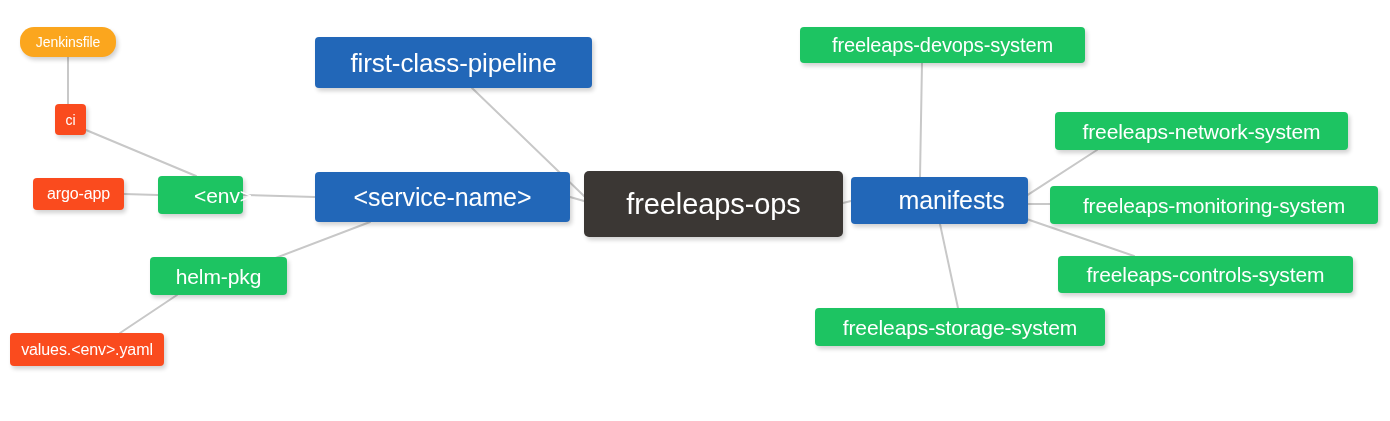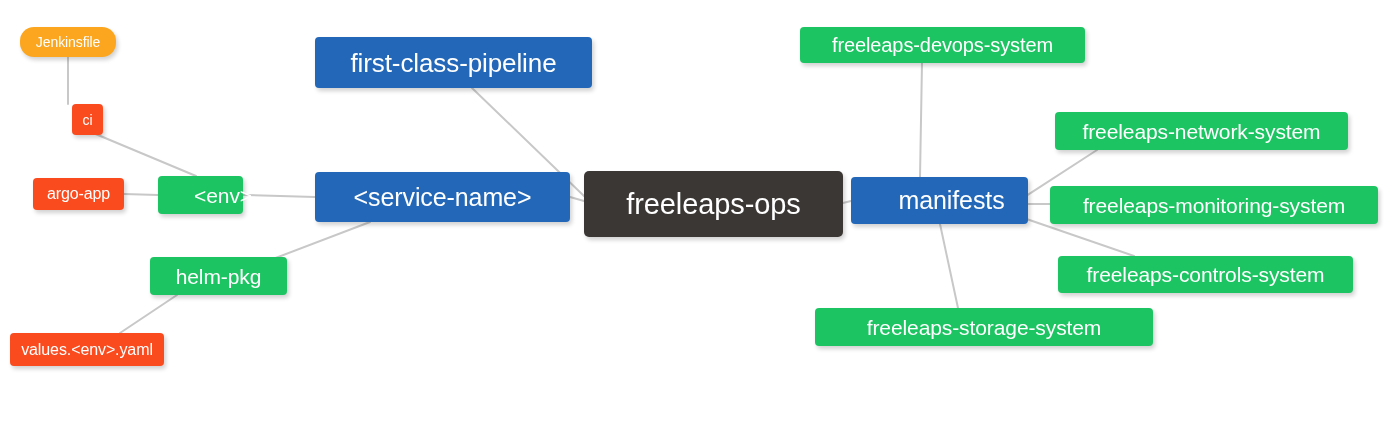--- a/index.html
+++ b/index.html
@@ -66,22 +66,22 @@
       <line x1="940" y1="224" x2="958" y2="308" stroke="#c8c8c8" stroke-width="2" stroke-linecap="round"></line>
     </svg>
   <div id="node-layer">
       <div class="node root" style="left: 584px; top: 171px; width: 259px; height: 66px; background: rgb(59, 55, 52); font-size: 29px; color: rgb(255, 255, 255);">freeleaps-ops</div>
       <div class="node" style="left: 315px; top: 37px; width: 277px; height: 51px; background: rgb(34, 103, 184); font-size: 26px; color: rgb(255, 255, 255);">first-class-pipeline</div>
       <div class="node" style="left: 315px; top: 172px; width: 255px; height: 50px; background: rgb(34, 103, 184); font-size: 25px; color: rgb(255, 255, 255);">&lt;service-name&gt;</div>
       <div class="node" style="left: 851px; top: 177px; width: 177px; height: 47px; background: rgb(34, 103, 184); font-size: 25px; color: rgb(255, 255, 255); padding-left: 24px;">manifests</div>
       <div class="node" style="left: 158px; top: 176px; width: 85px; height: 38px; background: rgb(29, 196, 98); font-size: 21px; color: rgb(255, 255, 255); padding-left: 45px;">&lt;env&gt;</div>
       <div class="node" style="left: 150px; top: 257px; width: 137px; height: 38px; background: rgb(29, 196, 98); font-size: 21px; color: rgb(255, 255, 255);">helm-pkg</div>
       <div class="node" style="left: 20px; top: 27px; width: 96px; height: 30px; background: rgb(251, 166, 30); font-size: 14px; color: rgb(255, 255, 255); border-radius: 14px;">Jenkinsfile</div>
-      <div class="node" style="left: 55px; top: 104px; width: 31px; height: 31px; background: rgb(250, 75, 30); font-size: 14px; color: rgb(255, 255, 255); margin-left: 17px;">ci</div>
+      <div class="node" style="left: 55px; top: 104px; width: 31px; height: 31px; background: rgb(250, 75, 30); font-size: 14px; color: rgb(255, 255, 255);">ci</div>
       <div class="node" style="left: 33px; top: 178px; width: 91px; height: 32px; background: rgb(250, 75, 30); font-size: 16px; color: rgb(255, 255, 255);">argo-app</div>
       <div class="node" style="left: 10px; top: 333px; width: 154px; height: 33px; background: rgb(250, 75, 30); font-size: 16px; color: rgb(255, 255, 255);">values.&lt;env&gt;.yaml</div>
       <div class="node" style="left: 800px; top: 27px; width: 285px; height: 36px; background: rgb(29, 196, 98); font-size: 20px; color: rgb(255, 255, 255);">freeleaps-devops-system</div>
       <div class="node" style="left: 1055px; top: 112px; width: 293px; height: 38px; background: rgb(29, 196, 98); font-size: 21px; color: rgb(255, 255, 255);">freeleaps-network-system</div>
       <div class="node" style="left: 1050px; top: 186px; width: 328px; height: 38px; background: rgb(29, 196, 98); font-size: 21px; color: rgb(255, 255, 255);">freeleaps-monitoring-system</div>
       <div class="node" style="left: 1058px; top: 256px; width: 295px; height: 37px; background: rgb(29, 196, 98); font-size: 21px; color: rgb(255, 255, 255);">freeleaps-controls-system</div>
-      <div class="node" style="left: 815px; top: 308px; width: 338px; height: 38px; background: rgb(29, 196, 98); font-size: 21px; color: rgb(255, 255, 255);">freeleaps-storage-system</div>
+      <div class="node" style="left: 815px; top: 308px; width: 290px; height: 38px; background: rgb(29, 196, 98); font-size: 21px; color: rgb(255, 255, 255);">freeleaps-storage-system</div>
     </div>
 </div>
 
 </body></html>

